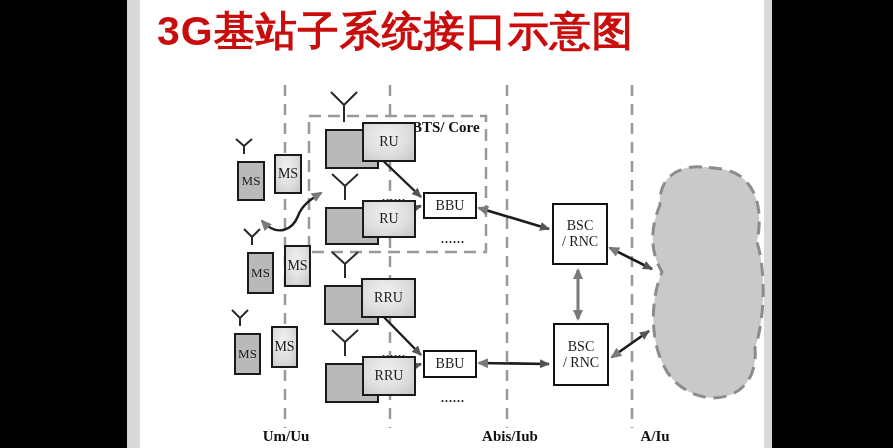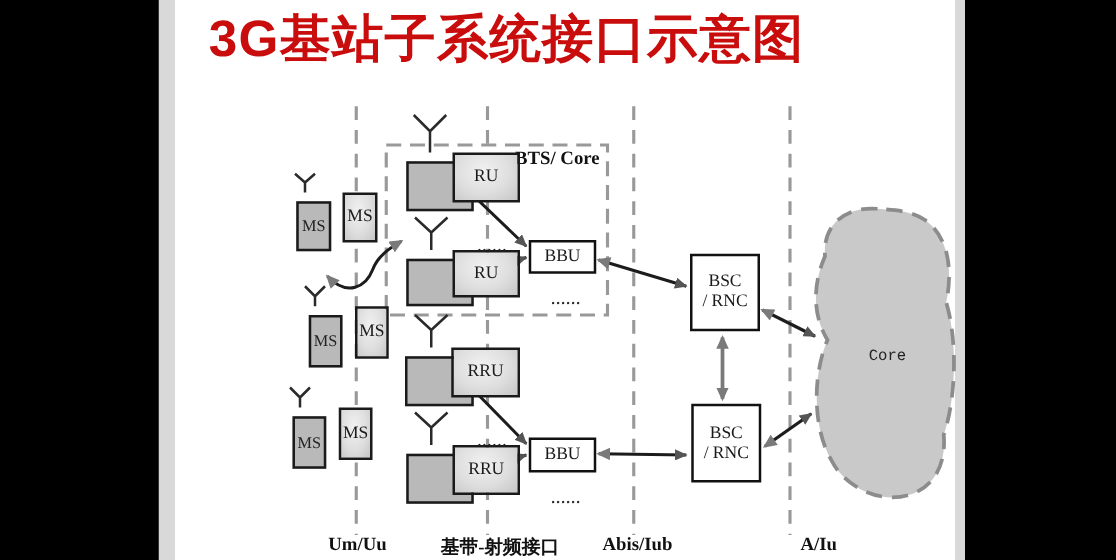--- a/index.html
+++ b/index.html
@@ -2,21 +2,21 @@
 <html><head>
 <meta charset="utf-8">
 <style>
   html,body{margin:0;padding:0;background:#000;}
   .stage{position:relative;width:893px;height:448px;background:#000;overflow:hidden;
          font-family:"Liberation Serif",serif;}
   .white-panel{position:absolute;left:140px;top:0;width:624px;height:448px;background:#ffffff;}
   .edge-stripe{position:absolute;top:0;height:448px;background:#d9d9d9;}
   .stripe-left{left:127px;width:13px;}
   .stripe-right{left:764px;width:8px;}
-  .slide-title{position:absolute;left:167px;top:4px;width:500px;
+  .slide-title{position:absolute;left:157px;top:4px;width:500px;
                font-family:"Liberation Sans",sans-serif;font-weight:bold;
                font-size:41px;color:#c90c0c;letter-spacing:1px;white-space:nowrap;}
   .diagram-svg{position:absolute;left:0;top:0;}
   
   .stackbox{position:absolute;}
   .stackbox .back{position:absolute;left:7px;top:7px;width:100%;height:100%;
                   background:#b9b9b9;border:2px solid #1a1a1a;box-sizing:border-box;
                   display:flex;align-items:center;justify-content:center;
                   font-size:13px;color:#222;overflow:hidden;}
   .stackbox .front{position:absolute;left:0;top:0;width:100%;height:100%;
@@ -142,25 +142,23 @@
   <div class="plainbox" style="left:552px;top:203px;width:56px;height:62px;">
     <span>BSC</span>
     <span>/ RNC</span>
   </div>
   <div class="plainbox" style="left:553px;top:323px;width:56px;height:63px;">
     <span>BSC</span>
     <span>/ RNC</span>
   </div>
 
   <div class="core-label">
-    <div>Core</div>
   </div>
 
   <div class="dots" style="left:382px;top:190px;">......</div>
   <div class="dots" style="left:441px;top:232px;">......</div>
   <div class="dots" style="left:382px;top:346px;">......</div>
   <div class="dots" style="left:441px;top:391px;">......</div>
 
   <div class="iface-label" style="left:286px;">Um/Uu</div>
-  <div class="iface-label" style="left:400px;">基带-射频接口</div>
   <div class="iface-label" style="left:510px;">Abis/Iub</div>
   <div class="iface-label" style="left:643px;margin-left:12px;">A/Iu</div>
 </div>
 
 </body></html>

